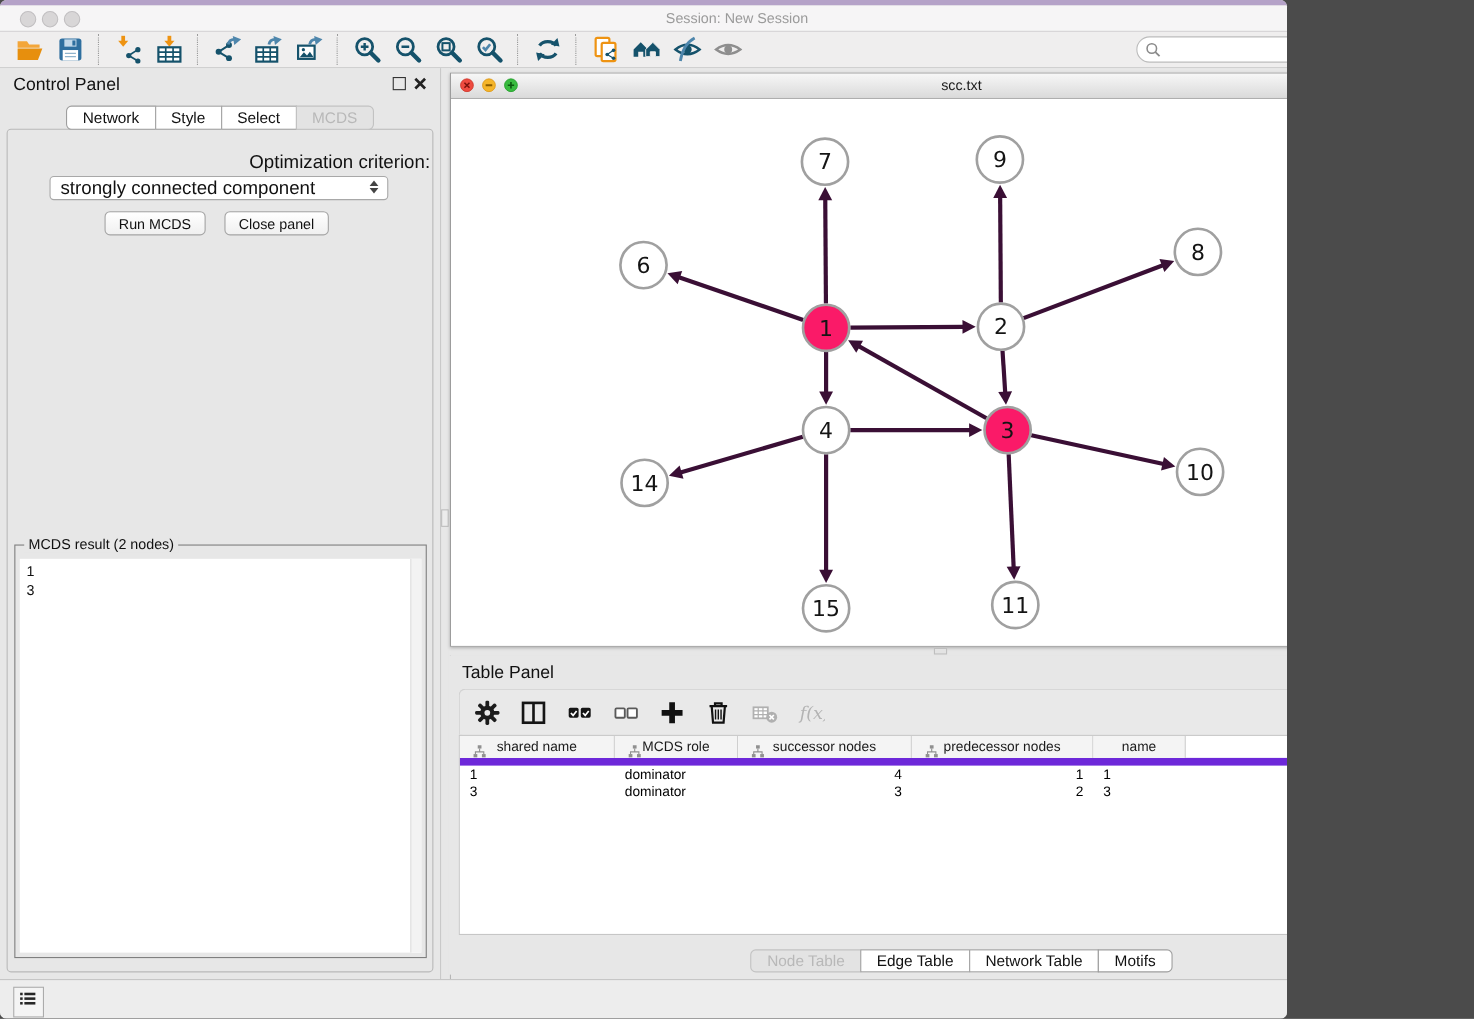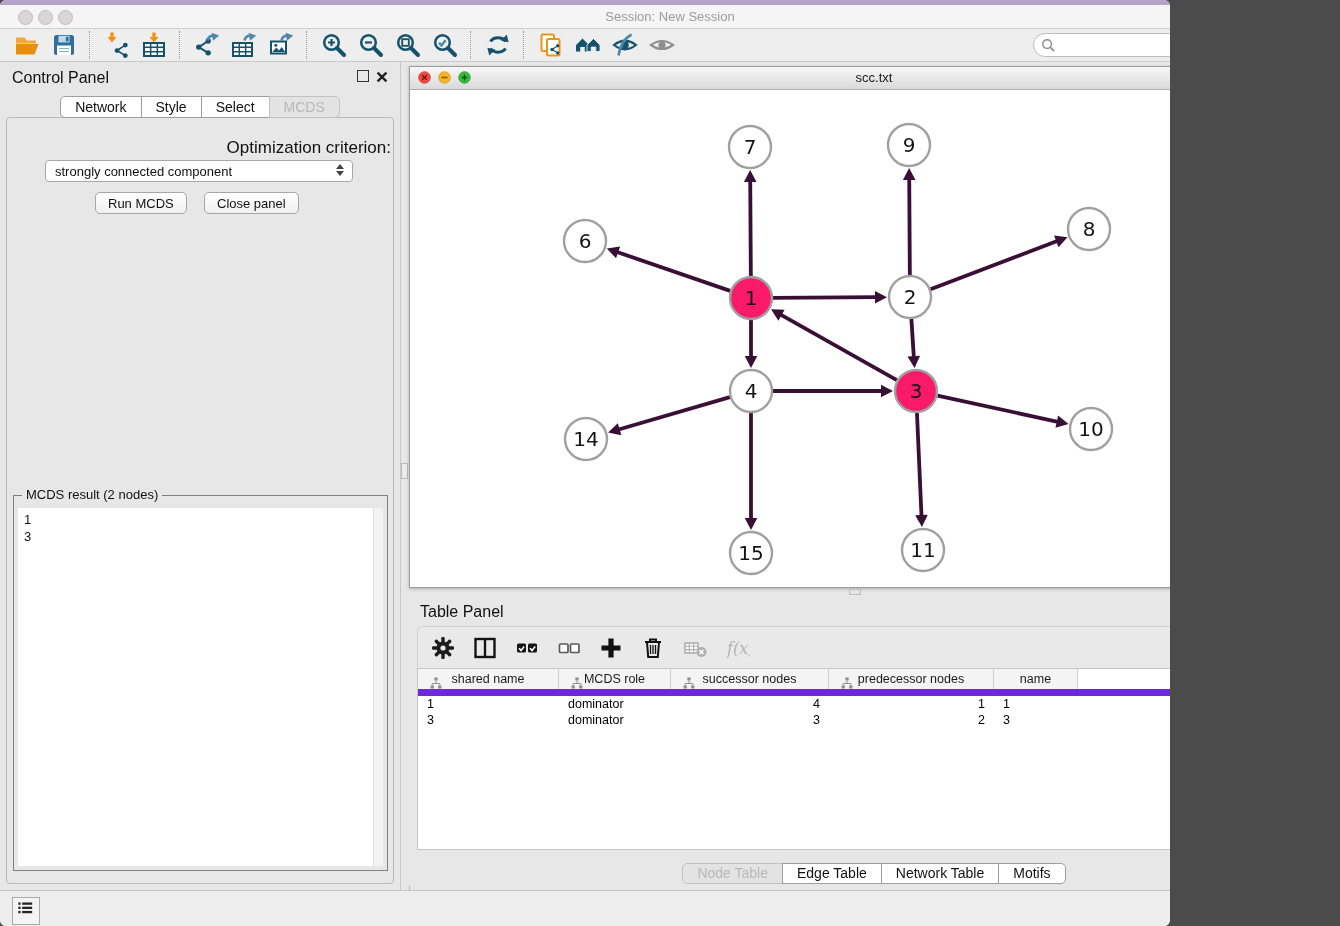--- a/index.html
+++ b/index.html
@@ -28,21 +28,21 @@
   .close-btn svg{width:12px;height:12px;}
   .cp-tabs{position:absolute;left:0;right:0;top:34px;display:flex;justify-content:center;z-index:2;}
   .tab{height:20px;line-height:20px;padding:0 14px;font-size:14px;background:#fff;color:#111;
        border:1px solid #9e9e9e;margin-left:-1px;}
   .tab:first-child{border-radius:5px 0 0 5px;margin-left:0;}
   .tab:last-child{border-radius:0 5px 5px 0;}
   .tab.active{background:#e3e3e3;color:#b8b8b8;border-color:#c2c2c2;}
   .cp-content{position:absolute;left:6px;right:6px;top:55px;bottom:6px;border:1px solid #b9b9b9;border-radius:4px;background:#e7e7e7;}
   .opt-label{position:absolute;left:0;right:2px;top:20px;text-align:right;font-size:17px;color:#111;}
   .selectbox{position:absolute;left:38px;top:42px;width:308px;height:22px;background:#fff;border:1px solid #a8a8a8;border-radius:4px;
-             font-size:13px;display:flex;align-items:center;padding-left:9px;box-sizing:border-box;color:#111;}
+             font-size:17px;display:flex;align-items:center;padding-left:9px;box-sizing:border-box;color:#111;}
   .spin{position:absolute;right:8px;top:3px;display:flex;flex-direction:column;gap:2px;}
   .spin i{width:0;height:0;border-left:4px solid transparent;border-right:4px solid transparent;}
   .spin .up{border-bottom:5px solid #444;}
   .spin .dn{border-top:5px solid #444;}
   .btn{position:absolute;top:74px;height:22px;background:linear-gradient(#ffffff,#f0f0f0);border:1px solid #a6a6a6;border-radius:5px;
        font-size:13px;font-family:"Liberation Sans",sans-serif;color:#111;padding:0 12px;}
   .result-group{position:absolute;left:6px;right:5px;top:377px;bottom:12px;border:1px solid #7f7f7f;}
   .result-legend{position:absolute;left:8px;top:-9px;background:#e7e7e7;padding:0 4px;font-size:13px;color:#111;}
   .result-text{position:absolute;left:4px;right:4px;top:12px;bottom:4px;background:#fff;font-size:13px;color:#111;
                padding:3px 6px;box-sizing:border-box;line-height:17px;}

